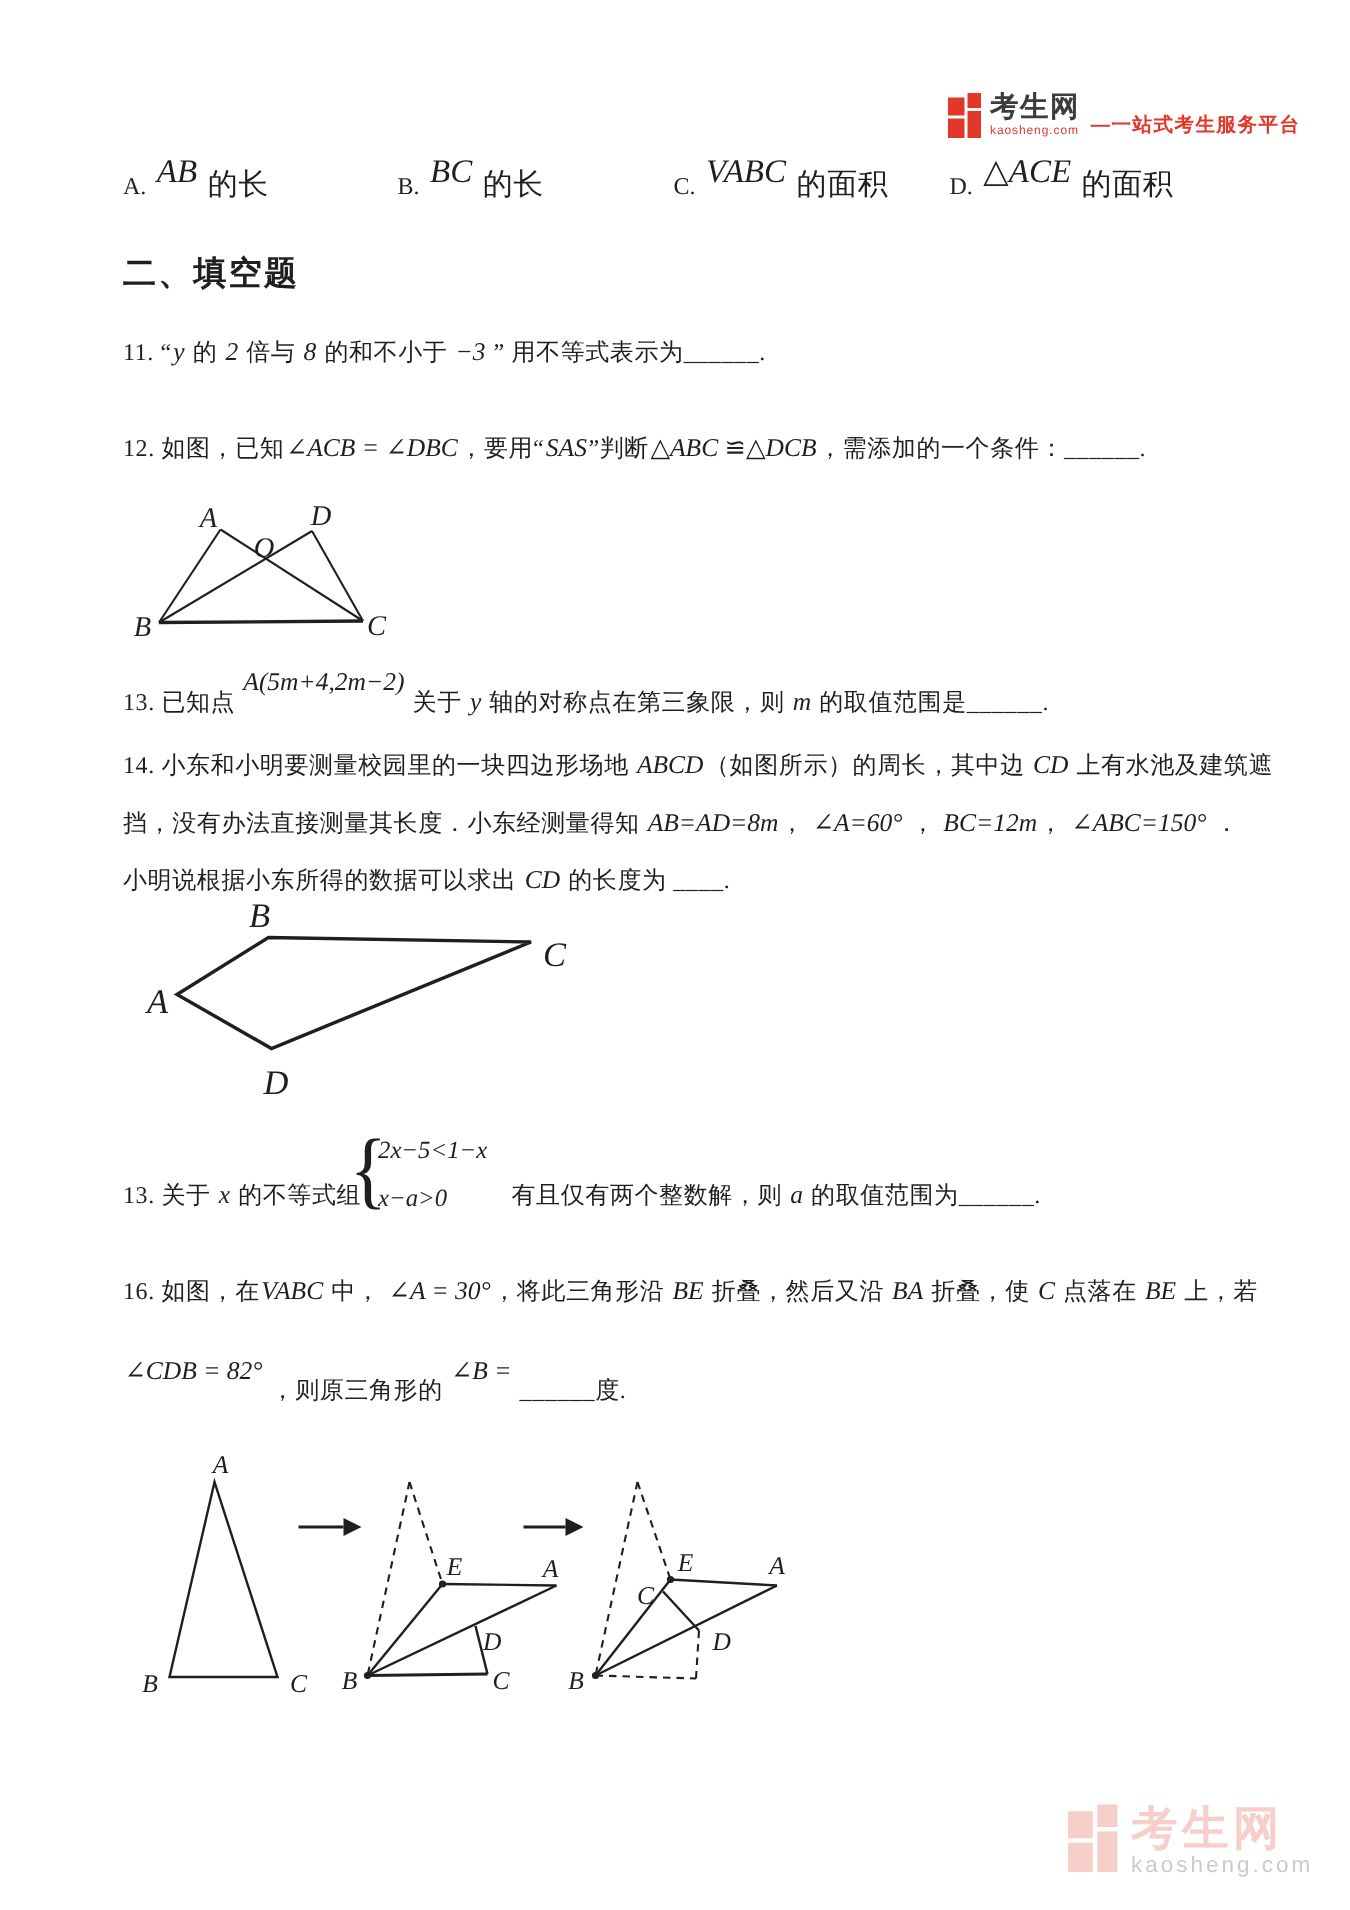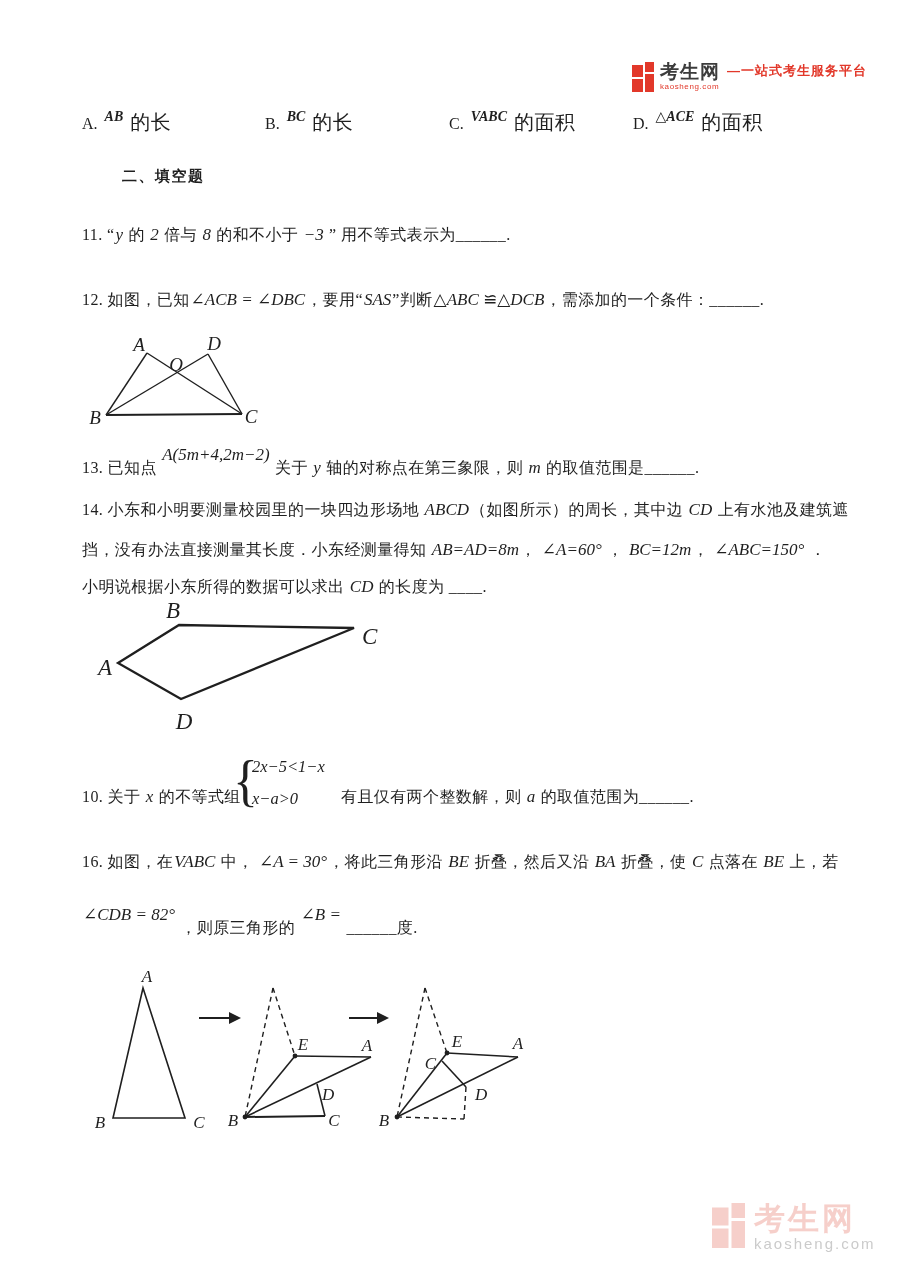--- a/index.html
+++ b/index.html
@@ -2,37 +2,37 @@
 <html><head>
 <meta charset="utf-8">
 <style>
   html,body{margin:0;padding:0;background:#ffffff;}
   .page{position:relative;width:900px;height:1273px;background:#ffffff;color:#1f1f1f;overflow:hidden;
         font-family:"Liberation Serif","DejaVu Serif",serif;}
   .abs{position:absolute;white-space:nowrap;}
   .ct{font-family:"Liberation Serif","DejaVu Serif",serif;font-size:16px;letter-spacing:0.4px;}
   .math{font-family:"Liberation Serif","DejaVu Serif","DejaVu Sans",serif;font-style:italic;font-size:17px;padding:0 1px;}
   .raised{position:relative;top:-13px;}
-  .section-title{font-family:Liberation Mono, monospace;font-weight:bold;font-size:15px;letter-spacing:1.5px;margin-left:40px;}
+  .section-title{font-family:Liberation Mono, monospace;font-weight:bold;font-size:22px;letter-spacing:1.5px;}
   
   .option .olabel{font-size:16px;}
-  .option .omath{font-family:"Liberation Serif","DejaVu Sans",serif;font-style:italic;font-size:14px;position:relative;top:-8px;padding:0 3px;font-weight:bold;}
+  .option .omath{font-family:"Liberation Serif","DejaVu Sans",serif;font-style:italic;font-size:22px;position:relative;top:-8px;padding:0 3px;}
   .option .otext{font-size:20px;letter-spacing:0.4px;}
   
   .logo{display:flex;align-items:flex-start;}
   .ks-icon{position:relative;display:block;width:24px;height:31px;flex:0 0 auto;}
   .ks-icon i{position:absolute;background:var(--kc,#e2382a);}
   .ks-icon i.b1{left:0;top:3px;width:11px;height:12px;}
   .ks-icon i.b2{left:0;top:17px;width:11px;height:13px;}
   .ks-icon i.b3{left:13px;top:0;width:9px;height:10px;}
   .ks-icon i.b4{left:13px;top:12px;width:9px;height:18px;}
   .logo-text{margin-left:4px;}
   .logo-name{font-family:"Liberation Sans","DejaVu Sans",sans-serif;font-weight:bold;font-size:19px;color:#3c3c3c;line-height:20px;letter-spacing:1px;}
   .logo-domain{font-family:"Liberation Sans","DejaVu Sans",sans-serif;font-size:8px;color:#e2382a;letter-spacing:0.6px;line-height:9px;}
-  .logo-tagline{font-family:"Liberation Sans","DejaVu Sans",sans-serif;font-weight:bold;font-size:13px;color:#e2382a;margin-left:7px;letter-spacing:1px;}
+  .logo-tagline{font-family:"Liberation Sans","DejaVu Sans",sans-serif;font-weight:bold;font-size:13px;color:#e2382a;margin-left:7px;margin-top:12px;letter-spacing:1px;}
   
   .brace{font-family:"Liberation Serif",serif;font-size:52px;font-weight:400;line-height:62px;transform:scaleY(1.1);}
   .sysline{font-family:"Liberation Serif","DejaVu Sans",serif;font-style:italic;font-size:16.5px;}
   
   svg.fig{position:absolute;overflow:visible;}
   svg.fig text{font-family:"Liberation Serif","DejaVu Serif",serif;font-style:italic;fill:#1f1f1f;}
   .flabel12{font-size:19px;}
   .flabel14{font-size:23px;}
   .flabel16{font-size:17px;}
   
@@ -111,21 +111,21 @@
   <div class="abs" style="left:82px;top:577px;"><span class="ct">小明说根据小东所得的数据可以求出 </span><span class="math">CD</span><span class="ct"> 的长度为 ____.</span></div>
 
   <svg class="fig" style="left:85px;top:598px;width:310px;height:140px;" viewBox="85 598 310 140">
     <polygon points="118,663 179,625 354,628 181,699" fill="none" stroke="#1f1f1f" stroke-width="2.3"></polygon>
     <text class="flabel14" x="173" y="618" text-anchor="middle">B</text>
     <text class="flabel14" x="362" y="644" text-anchor="start">C</text>
     <text class="flabel14" x="112" y="675" text-anchor="end">A</text>
     <text class="flabel14" x="184" y="729" text-anchor="middle">D</text>
   </svg>
 
-  <div class="abs" style="left:82px;top:787px;"><span class="ct">10.  关于 </span><span class="math">x</span><span class="ct"> 的不等式组</span></div>
+  <div class="abs" style="left:82px;top:787px;"><span class="ct">13.  关于 </span><span class="math">x</span><span class="ct"> 的不等式组</span></div>
   <div class="abs brace" style="left:233px;top:750px;">{</div>
   <div class="abs sysline" style="left:252px;top:757px;">2x−5&lt;1−x</div>
   <div class="abs sysline" style="left:252px;top:789px;">x−a&gt;0</div>
   <div class="abs" style="left:341px;top:787px;"><span class="ct">有且仅有两个整数解，则 </span><span class="math">a</span><span class="ct"> 的取值范围为______.</span></div>
 
   <div class="abs" style="left:82px;top:851px;"><span class="ct">16.  如图，在</span><span class="math">VABC</span><span class="ct"> 中， </span><span class="math">∠A = 30°</span><span class="ct">，将此三角形沿 </span><span class="math">BE</span><span class="ct"> 折叠，然后又沿 </span><span class="math">BA</span><span class="ct"> 折叠，使 </span><span class="math">C</span><span class="ct"> 点落在 </span><span class="math">BE</span><span class="ct"> 上，若</span></div>
   <div class="abs" style="left:82px;top:917px;text-align:right;"><span class="math raised">∠CDB = 82°</span><span class="ct"> ，则原三角形的 </span><span class="math raised">∠B =</span><span class="ct"> ______度.</span></div>
 
   <svg class="fig" style="left:85px;top:956px;width:460px;height:184px;" viewBox="85 956 460 184">
 

